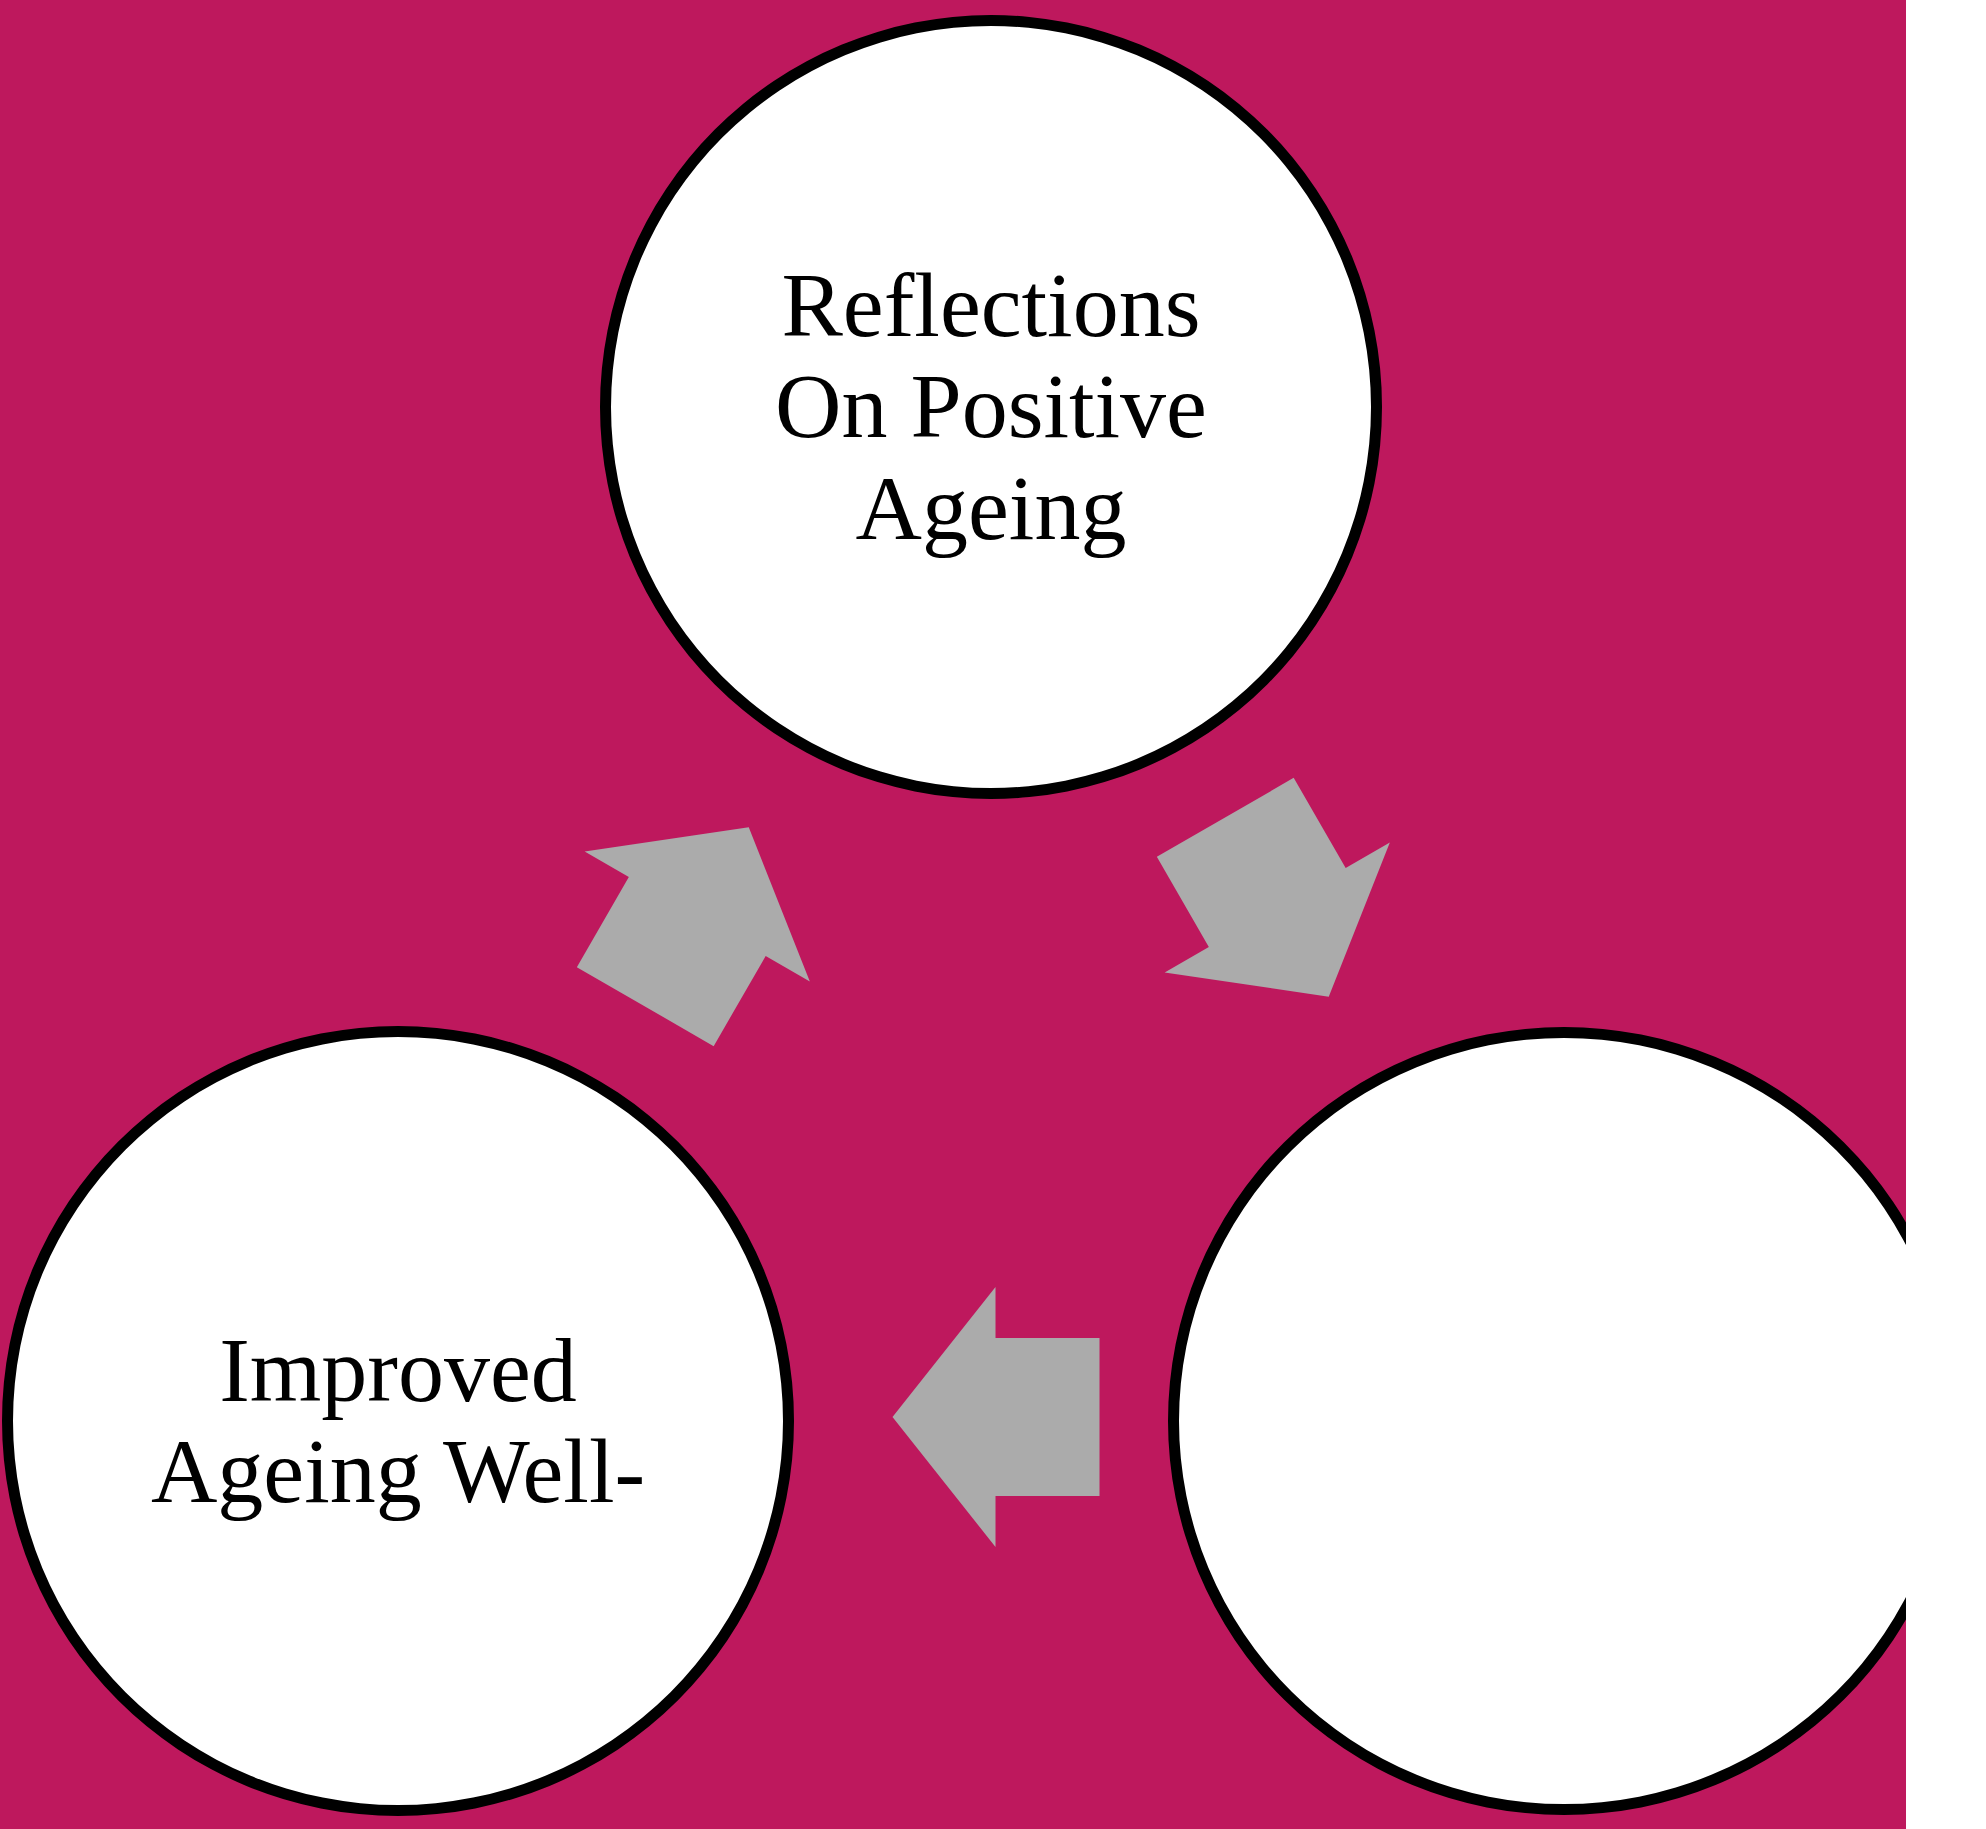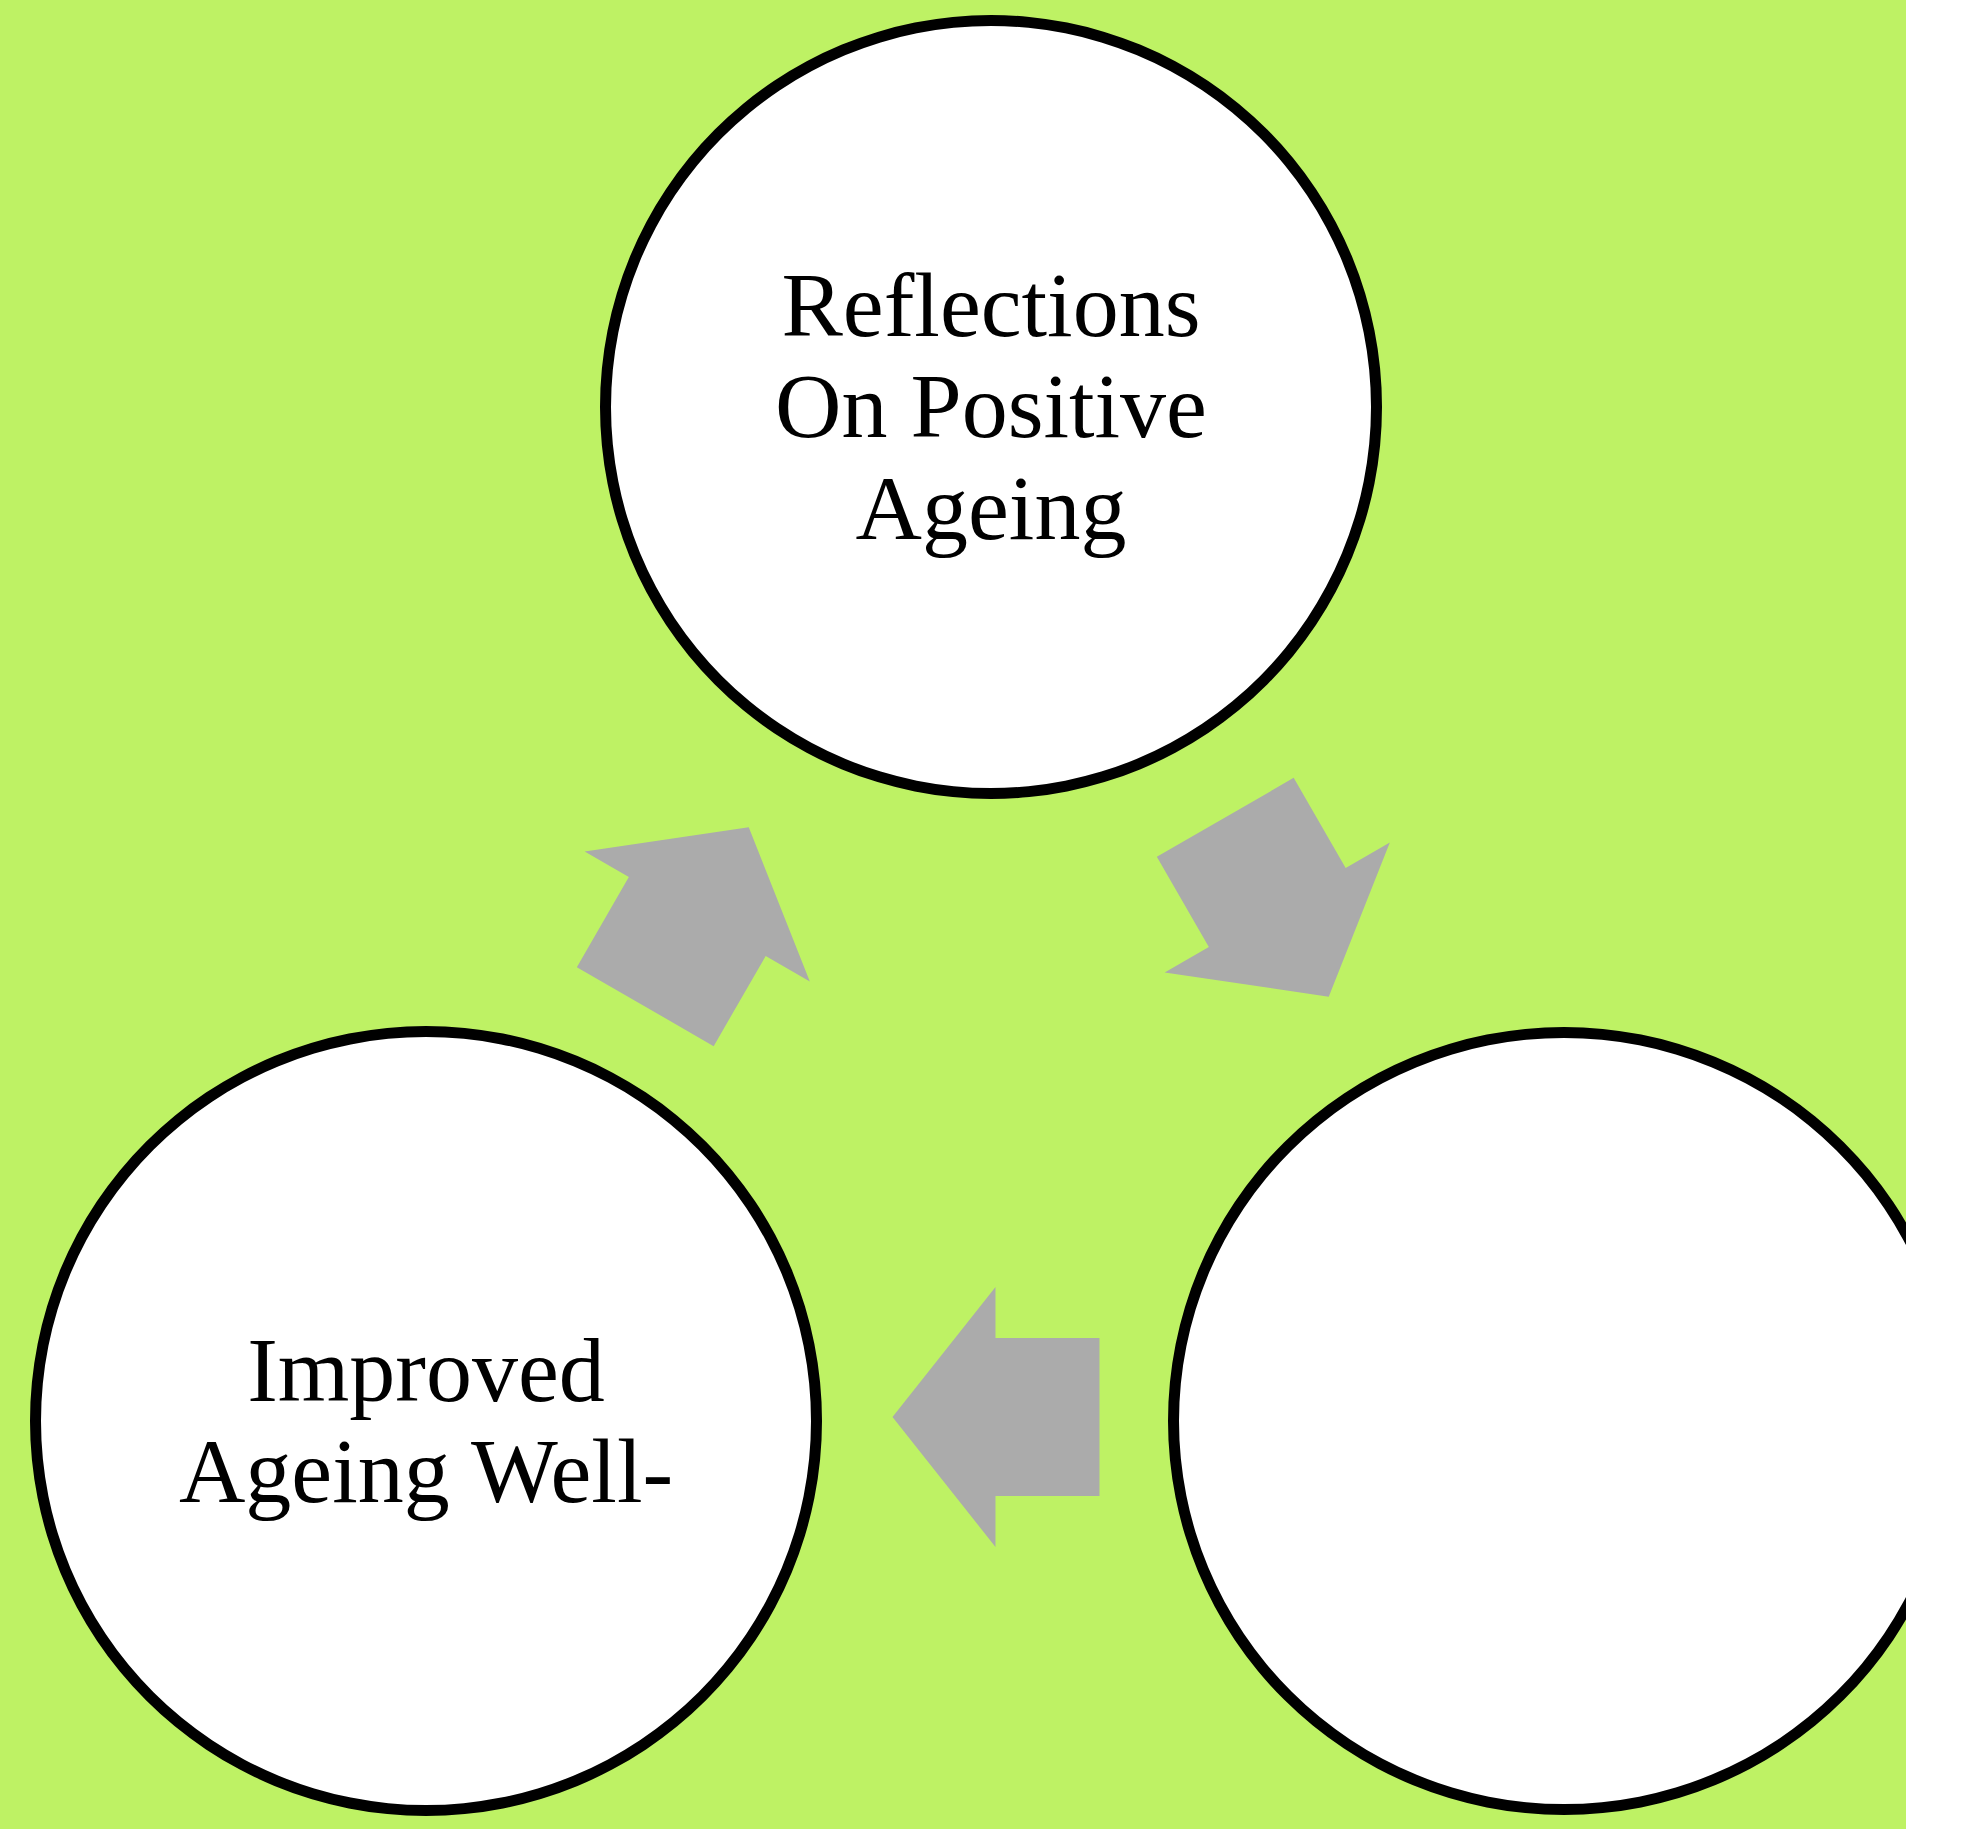--- a/index.html
+++ b/index.html
@@ -4,21 +4,21 @@
 <style>
   html, body {
     margin: 0;
     padding: 0;
     background: #ffffff;
   }
   #canvas {
     position: relative;
     width: 1906px;
     height: 1829px;
-    background: #bef264;
+    background: #be185d;
     overflow: hidden;
     font-family: "Liberation Serif", "DejaVu Serif", serif;
   }
   .node-circle {
     position: absolute;
     box-sizing: border-box;
     border: 11px solid #000000;
     border-radius: 50%;
     background: #ffffff;
     display: flex;
@@ -26,21 +26,21 @@
     justify-content: center;
     text-align: center;
   }
   #node-reflections {
     left: 600px;
     top: 15px;
     width: 782px;
     height: 784px;
   }
   #node-improved-wellbeing {
-    left: 30px;
+    left: 2px;
     top: 1026px;
     width: 792px;
     height: 790px;
   }
   #node-physical-activity {
     left: 1168px;
     top: 1027px;
     width: 792px;
     height: 788px;
   }

